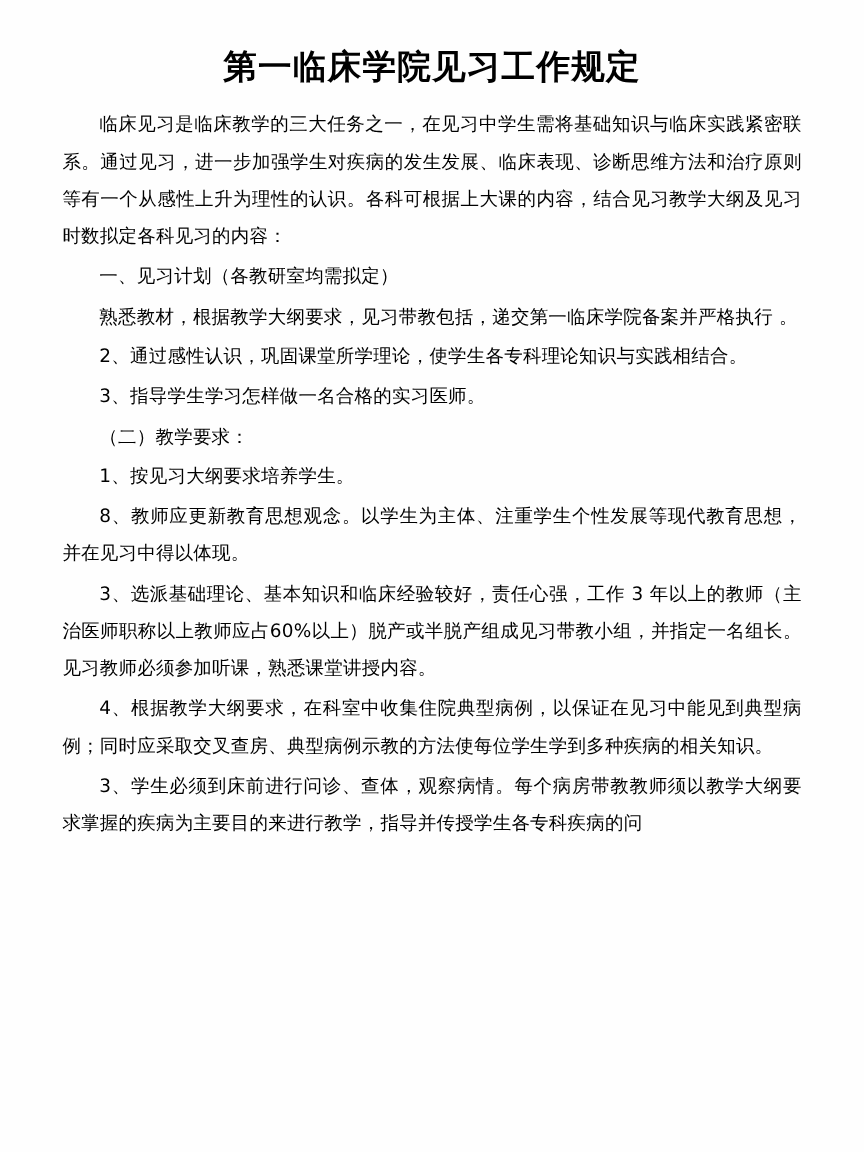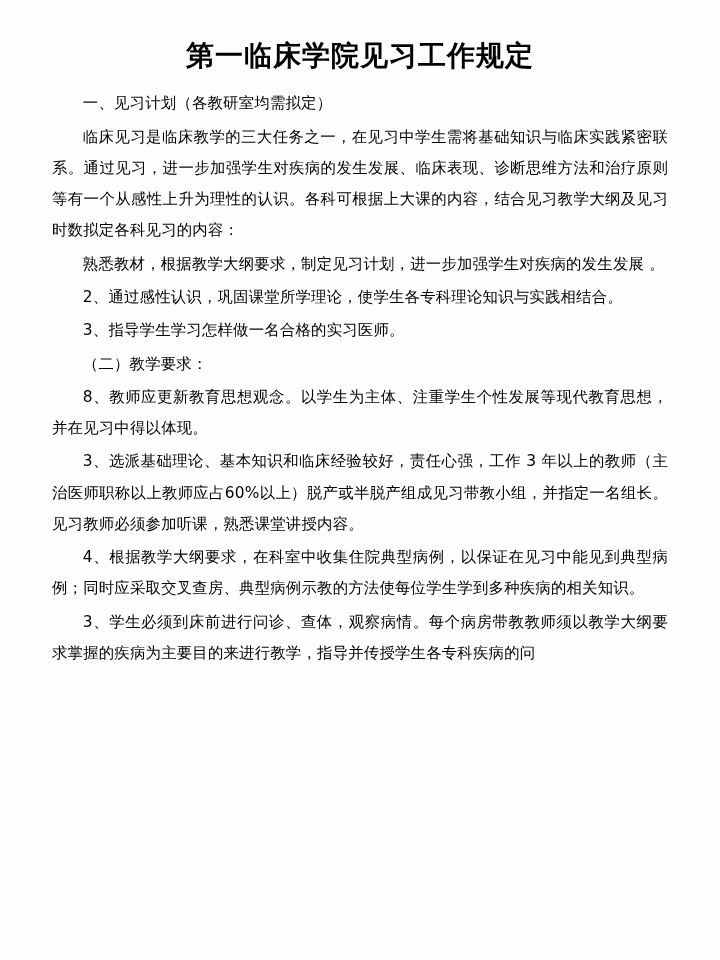--- a/index.html
+++ b/index.html
@@ -44,25 +44,26 @@
   }
 </style>
 </head>
 <body>
 
 <div class="page">
 
   <h1 class="doc-title">第一临床学院见习工作规定</h1>
 
   <div class="body-text">
+    <p class="indent">临床见习是临床教学的三大任务之一，在见习中学生需将基础知识与临床实践紧密联系。通过见习，进一步加强学生对疾病的发生发展、临床表现、诊断思维方法和治疗原则等有一个从感性上升为理性的认识。各科可根据上大课的内容，结合见习教学大纲及见习时数拟定各科见习的内容：</p>
     <p class="indent">一、见习计划（各教研室均需拟定）</p>
-    <p class="indent">临床见习是临床教学的三大任务之一，在见习中学生需将基础知识与临床实践紧密联系。通过见习，进一步加强学生对疾病的发生发展、临床表现、诊断思维方法和治疗原则等有一个从感性上升为理性的认识。各科可根据上大课的内容，结合见习教学大纲及见习时数拟定各科见习的内容：</p>
-    <p class="indent">熟悉教材，根据教学大纲要求，制定见习计划，进一步加强学生对疾病的发生发展 。</p>
+    <p class="indent">熟悉教材，根据教学大纲要求，见习带教包括，递交第一临床学院备案并严格执行 。</p>
     <p class="indent">2、通过感性认识，巩固课堂所学理论，使学生各专科理论知识与实践相结合。</p>
     <p class="indent">3、指导学生学习怎样做一名合格的实习医师。</p>
     <p class="indent">（二）教学要求：</p>
+    <p class="indent">1、按见习大纲要求培养学生。</p>
     <p class="indent">8、教师应更新教育思想观念。以学生为主体、注重学生个性发展等现代教育思想，并在见习中得以体现。</p>
     <p class="indent">3、选派基础理论、基本知识和临床经验较好，责任心强，工作 3 年以上的教师（主治医师职称以上教师应占60%以上）脱产或半脱产组成见习带教小组，并指定一名组长。见习教师必须参加听课，熟悉课堂讲授内容。</p>
     <p class="indent">4、根据教学大纲要求，在科室中收集住院典型病例，以保证在见习中能见到典型病例；同时应采取交叉查房、典型病例示教的方法使每位学生学到多种疾病的相关知识。</p>
     <p class="indent">3、学生必须到床前进行问诊、查体，观察病情。每个病房带教教师须以教学大纲要求掌握的疾病为主要目的来进行教学，指导并传授学生各专科疾病的问</p>
   </div>
 
 </div>
 
 </body></html>

